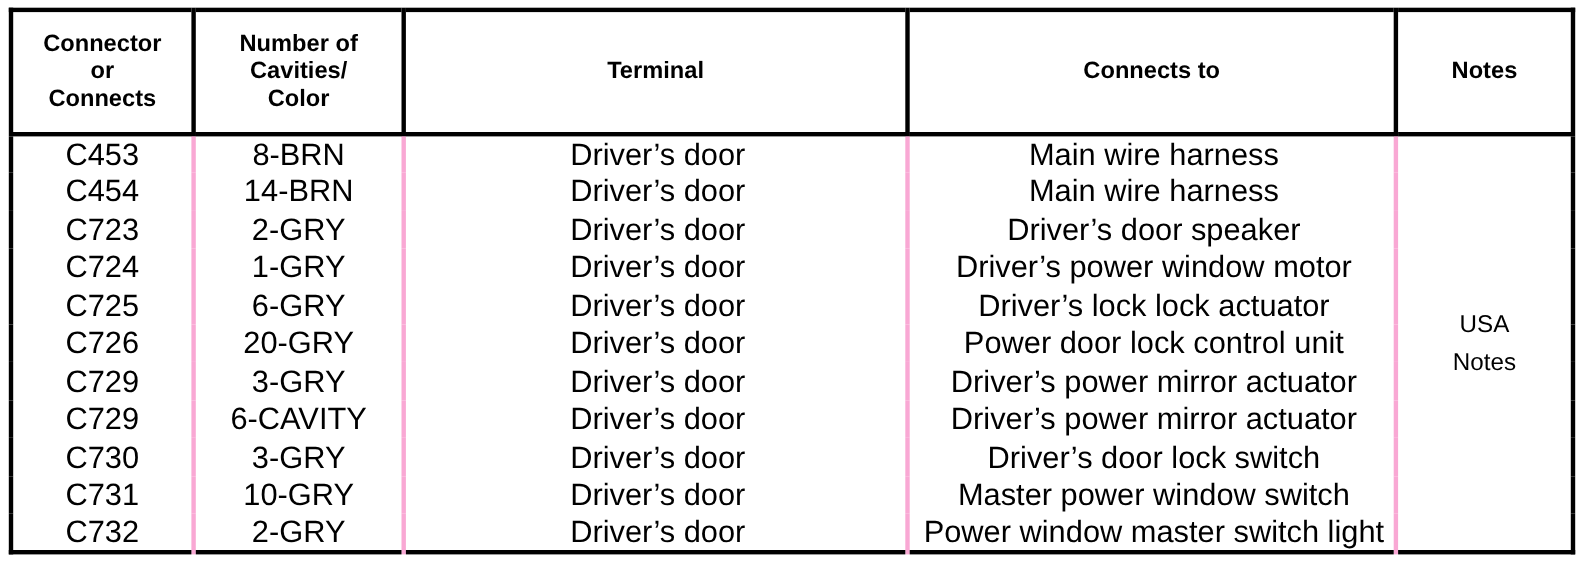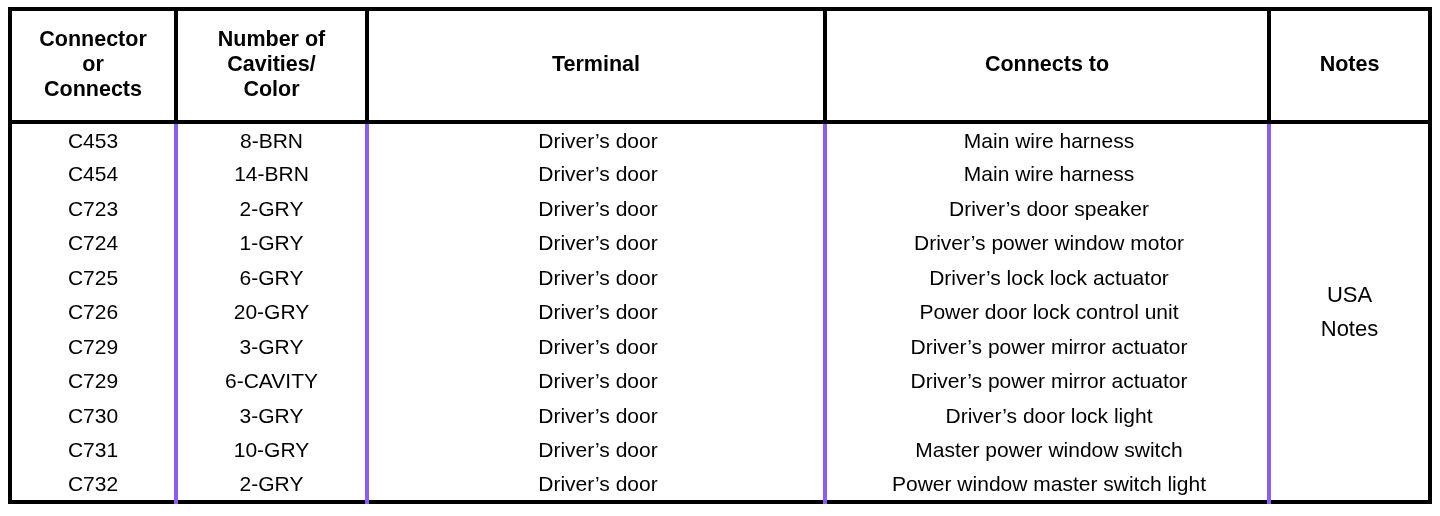--- a/index.html
+++ b/index.html
@@ -50,22 +50,22 @@
     line-height: 25px;
     padding: 6px 4px 8px 4px;
     text-align: center;
     vertical-align: middle;
     height: 113px;
   }
   thead th.last { border-right: none; }
 
   
   tbody td {
-    border-right: 4px solid #8b5cf6;
-    font-size: 21px;
+    border-right: 4px solid #f9a8d4;
+    font-size: 28px;
     line-height: 21px;
     height: 34.5px;
     padding: 0 6px;
     vertical-align: middle;
     white-space: nowrap;
   }
   tbody td.last { border-right: none; }
 
   td.col-connector,
   td.col-cavities { text-align: center; }
@@ -163,21 +163,21 @@
       <tr>
         <td class="col-connector">C729</td>
         <td class="col-cavities">6-CAVITY</td>
         <td class="col-location">Driver’s door</td>
         <td class="col-connects">Driver’s power mirror actuator</td>
       </tr>
       <tr>
         <td class="col-connector">C730</td>
         <td class="col-cavities">3-GRY</td>
         <td class="col-location">Driver’s door</td>
-        <td class="col-connects">Driver’s door lock light</td>
+        <td class="col-connects">Driver’s door lock switch</td>
       </tr>
       <tr>
         <td class="col-connector">C731</td>
         <td class="col-cavities">10-GRY</td>
         <td class="col-location">Driver’s door</td>
         <td class="col-connects">Master power window switch</td>
       </tr>
       <tr>
         <td class="col-connector">C732</td>
         <td class="col-cavities">2-GRY</td>

